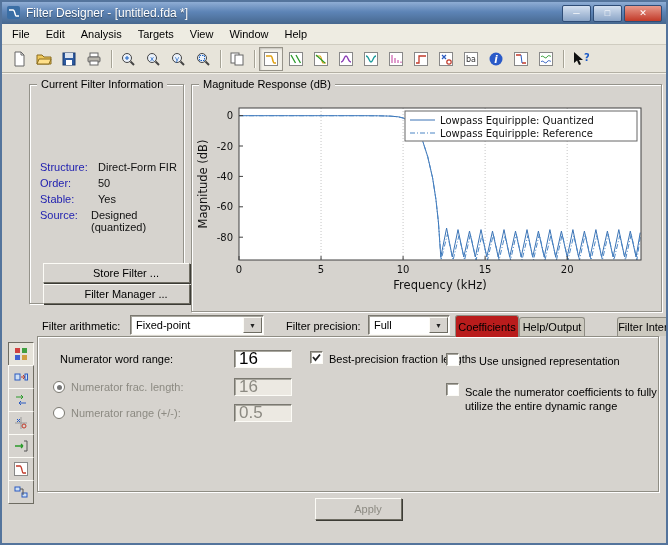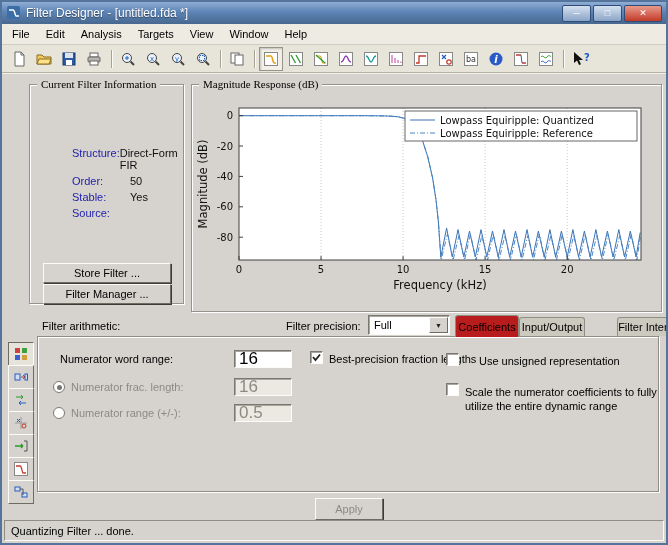--- a/index.html
+++ b/index.html
@@ -23,28 +23,28 @@
   
   .toolbar{position:absolute;top:43px;left:0;right:0;height:27px;background:#e7e4da;
     border-bottom:1px solid #b3b0a4;box-shadow:0 1px 0 #f4f2ea;display:flex;align-items:center;padding-left:5px;}
   .tbtn{width:22px;height:22px;display:flex;align-items:center;justify-content:center;
     border:1px solid transparent;margin-right:1px;}
   .tbtn.selected{background:#f2f0e8;border:1px solid #97948a;box-shadow:inset 1px 1px 2px rgba(0,0,0,.2);}
   .tsep{width:1px;height:18px;background:#a6a396;box-shadow:1px 0 0 #fbfaf4;margin:0 4px;}
   
   .groupbox{position:absolute;border:1px solid #94928a;
     box-shadow:inset 1px 1px 0 #fff,1px 1px 0 #fff;}
-  .groupbox-label{position:absolute;top:-7px;left:7px;background:#d6d3ce;padding:0 4px;line-height:12px;font-family:Liberation Serif, serif;}
+  .groupbox-label{position:absolute;top:-7px;left:7px;background:#d6d3ce;padding:0 4px;line-height:12px;}
   
   .inforow{display:flex;margin:0 0 4px 10px;}
   .infolabel{width:58px;color:#2222b0;}
   .infovalue{color:#111;}
   .btn3d{background:#d6d3ce;border:1px solid;border-color:#fcfbf6 #6e6c62 #6e6c62 #fcfbf6;
     box-shadow:1px 1px 0 #3c3b35;font-family:inherit;font-size:11px;text-align:center;
-    display:flex;align-items:center;justify-content:center;cursor:default;}
+    display:flex;align-items:center;justify-content:center;cursor:default;padding-left:19px;}
   
   svg text{font-family:"DejaVu Sans","Liberation Sans",sans-serif;}
   
   .combo{position:absolute;height:20px;background:#fff;border:1px solid;box-sizing:border-box;
     border-color:#7a7870 #fcfbf6 #fcfbf6 #7a7870;box-shadow:inset 1px 1px 0 #a8a69e;}
   .combo-value{position:absolute;left:5px;top:3px;white-space:nowrap;}
   .combo-arrow{position:absolute;right:1px;top:1px;bottom:1px;width:17px;background:#d6d3ce;
     border:1px solid;border-color:#fcfbf6 #6e6c62 #6e6c62 #fcfbf6;
     display:flex;align-items:center;justify-content:center;font-size:7px;color:#222;}
   
@@ -257,35 +257,36 @@
     <span class="tbtn">
         <svg width="18" height="16">
           <path d="M3 1v11l3-2.5L8 14l2-.8-2-4.2h4z" fill="#111"></path>
           <text x="13" y="10" font-size="10" fill="#1a5ac8" font-weight="bold">?</text>
         </svg>
       </span>
   </div>
 
   <div class="groupbox" style="left:27px;top:82px;width:153px;height:218px;">
     <span class="groupbox-label">Current Filter Information</span>
-    <div style="position:absolute;left:0;top:62px;right:0;margin-left:32px;">
+    <div style="position:absolute;left:0;top:76px;right:0;">
       <div class="inforow">
         <span class="infolabel">Structure:</span>
         <span class="infovalue">Direct-Form FIR</span>
       </div>
       <div class="inforow">
         <span class="infolabel">Order:</span>
         <span class="infovalue">50</span>
       </div>
       <div class="inforow">
         <span class="infolabel">Stable:</span>
         <span class="infovalue">Yes</span>
       </div>
       <div class="inforow">
         <span class="infolabel">Source:</span>
+        <span class="infovalue">Designed (quantized)</span>
       </div>
     </div>
     <div class="btn3d" style="position:absolute;left:13px;top:178px;width:126px;height:18px;">Store Filter ...</div>
     <div class="btn3d" style="position:absolute;left:13px;top:199px;width:126px;height:18px;">Filter Manager ...</div>
   </div>
 
   <div class="groupbox" style="left:189px;top:82px;width:469px;height:226px;">
     <span class="groupbox-label">Magnitude Response (dB)</span>
     <svg width="462" height="208" style="position:absolute;left:3px;top:9px;">
         <rect x="44" y="14" width="402" height="152" fill="#fff"></rect>
@@ -370,28 +371,32 @@
     <div class="sbtn" style="top:478px;">
         <svg width="16" height="16">
           <rect x="2" y="3" width="5" height="4" fill="#cfe0f4" stroke="#2a5ac0"></rect>
           <rect x="9" y="9" width="5" height="4" fill="#cfe0f4" stroke="#2a5ac0"></rect>
           <path d="M7 5h3v6" fill="none" stroke="#555"></path>
         </svg>
       </div>
   </div>
 
   <span class="ctl-label" style="left:40px;top:318px;">Filter arithmetic:</span>
+  <div class="combo" style="left:128px;top:313px;width:134px;">
+    <span class="combo-value">Fixed-point</span>
+    <span class="combo-arrow">▼</span>
+  </div>
   <span class="ctl-label" style="left:284px;top:318px;">Filter precision:</span>
   <div class="combo" style="left:366px;top:313px;width:82px;">
     <span class="combo-value">Full</span>
     <span class="combo-arrow">▼</span>
   </div>
 
   <div class="tab active" style="left:453px;top:313px;width:64px;height:22px;">Coefficients</div>
-  <div class="tab" style="left:517px;top:315px;width:66px;">Input/Output</div>
+  <div class="tab" style="left:517px;top:315px;width:66px;">Help/Output</div>
   <div class="tab" style="left:583px;top:315px;width:72px;margin-left:32px;">Filter Internals</div>
 
   <div class="tabpanel" style="left:35px;top:334px;width:620px;height:154px;">
     <span class="ctl-label" style="left:22px;top:16px;">Numerator word range:</span>
     <input class="tb" style="left: 196px; top: 13px; width: 58px;" value="16">
 
     <span class="cb" style="left:272px;top:14px;">
         <svg width="11" height="11">
           <path d="M2 5l2.5 3L9 2.5" stroke="#222" stroke-width="1.8" fill="none"></path>
         </svg>
@@ -410,17 +415,14 @@
 
     <span class="cb" style="left:408px;top:16px;"></span>
     <span class="ctl-label" style="left:441px;top:18px;">Use unsigned representation</span>
 
     <span class="cb" style="left:408px;top:46px;"></span>
     <span class="ctl-label" style="left:427px;top:48px;white-space:normal;width:212px;line-height:14px;">Scale the numerator coefficients to fully utilize the entire dynamic range</span>
   </div>
 
   <div class="btn3d apply-btn">Apply</div>
 
-  <div class="statusbar">
-    <span>Quantizing Filter ... done.</span>
-  </div>
 
 </div>
 
 </body></html>

